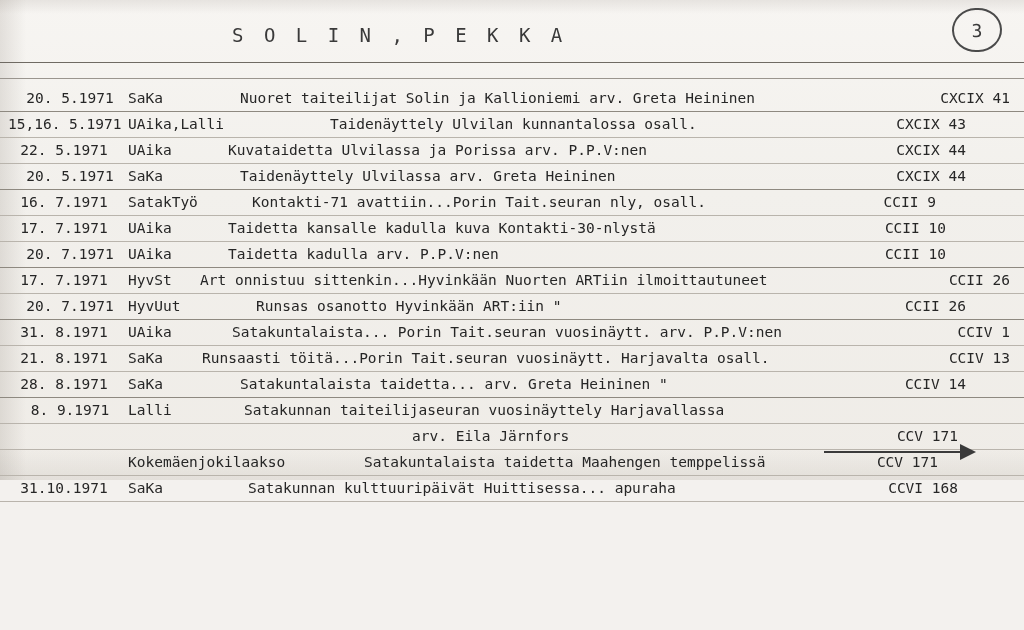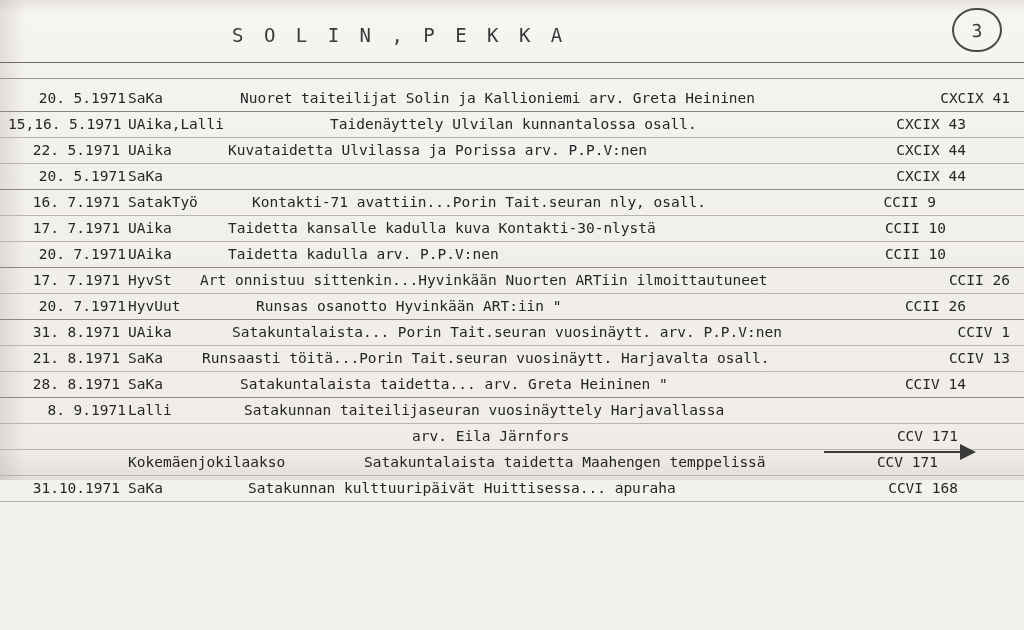--- a/index.html
+++ b/index.html
@@ -94,21 +94,21 @@
   .entry {
     position: relative;
     height: 25px;
     line-height: 25px;
     white-space: nowrap;
     font-size: 14.5px;
     color: #262626;
   }
   .entry .date {
     position: absolute;
-    text-align: right;
+    text-align: center;
     width: 112px;
     left: 8px;
   }
   .entry .src {
     position: absolute;
     left: 128px;
   }
   .entry .desc {
     position: absolute;
   }
@@ -186,20 +186,21 @@
       <div class="entry">
         <span class="date">22. 5.1971</span>
         <span class="src">UAika</span>
         <span class="desc" style="left: 228px;">Kuvataidetta Ulvilassa ja Porissa    arv. P.P.V:nen</span>
         <span class="ref" style="right: 58px;">CXCIX 44</span>
       </div>
       <div class="sep"></div>
       <div class="entry indent">
         <span class="date">20. 5.1971</span>
         <span class="src">SaKa</span>
+        <span class="desc" style="left: 240px;">Taidenäyttely Ulvilassa    arv. Greta Heininen</span>
         <span class="ref" style="right: 58px;">CXCIX 44</span>
       </div>
       <div class="sep strong"></div>
       <div class="entry">
         <span class="date">16. 7.1971</span>
         <span class="src">SatakTyö</span>
         <span class="desc" style="left: 252px;">Kontakti-71 avattiin...Porin Tait.seuran nly, osall.</span>
         <span class="ref" style="right: 88px;">CCII 9</span>
       </div>
       <div class="sep"></div>

